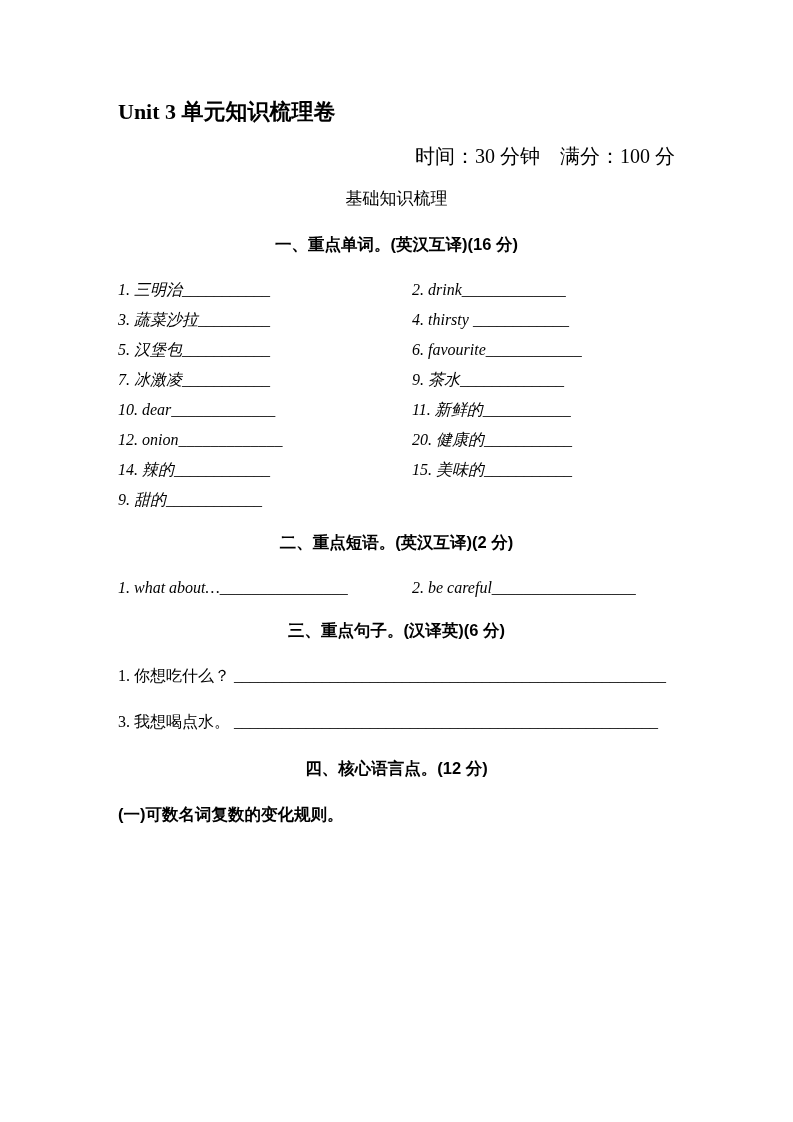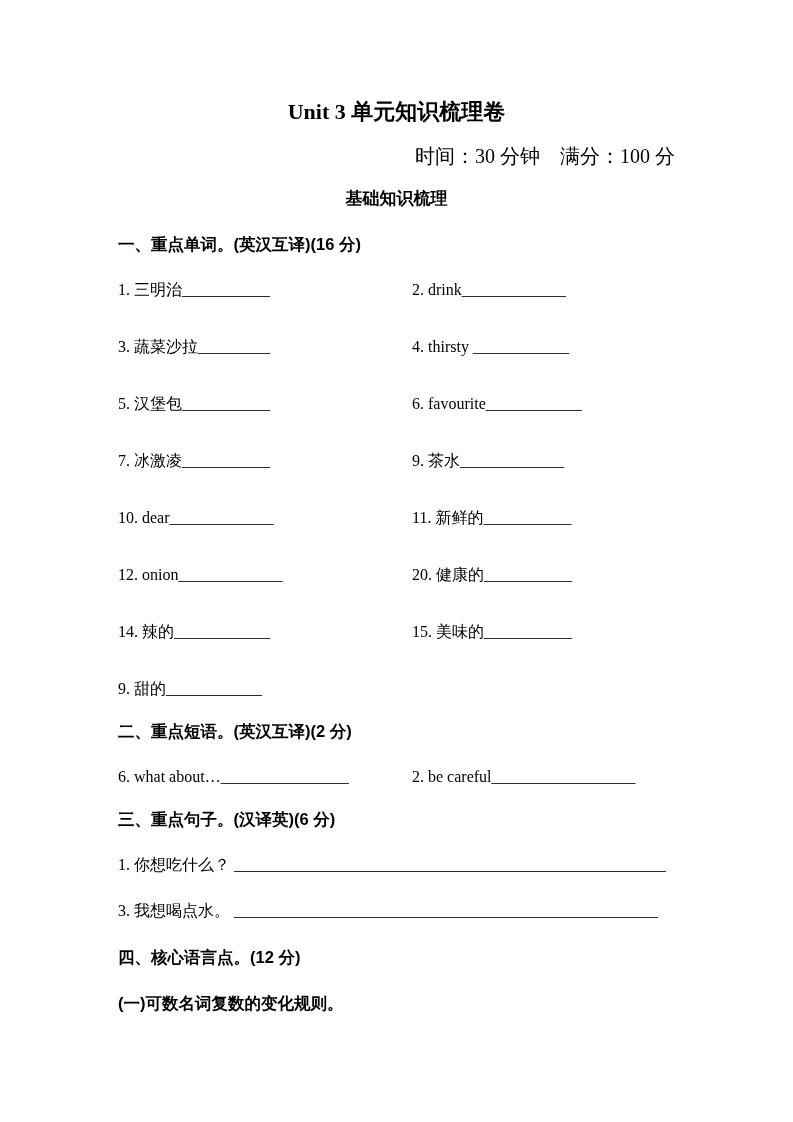--- a/index.html
+++ b/index.html
@@ -15,52 +15,54 @@
     background: #ffffff;
     box-sizing: border-box;
     padding: 98px 118px 0 118px;
     color: #000000;
     font-family: "Liberation Serif", "DejaVu Serif", serif;
     font-size: 16px;
     overflow: hidden;
   }
   .title {
     margin: 0 0 20px 0;
-    text-align: center;
+    text-align: left;
     font-size: 22px;
     font-weight: bold;
     line-height: 28px;
     font-family: "Liberation Serif", "DejaVu Serif", serif;
   }
   .meta {
     margin: 0 0 22px 0;
     text-align: right;
     font-size: 20px;
     line-height: 20px;
   }
   .subtitle {
     margin: 0 0 24px 0;
     text-align: center;
     font-size: 17px;
-    font-weight: bold;
+    font-weight: normal;
     line-height: 22px;
     font-family: "Liberation Sans", "DejaVu Sans", sans-serif;
   }
   .sec-heading {
     margin: 0 0 25px 0;
     font-size: 16.5px;
     font-weight: 600;
     line-height: 21px;
     font-family: "Liberation Sans", "DejaVu Sans", sans-serif;
+    text-align: center;
   }
   .word-grid {
     display: grid;
     grid-template-columns: 294px 1fr;
-    row-gap: 38px;
+    row-gap: 11px;
     margin: 0 0 23px 0;
+    font-style: italic;
   }
   .cell {
     line-height: 19px;
     white-space: nowrap;
   }
   .sentence {
     margin: 0 0 27px 0;
     line-height: 19px;
     white-space: nowrap;
     overflow: hidden;
@@ -103,21 +105,21 @@
     <div class="cell"><span>12. onion</span><span class="blank">_____________</span></div>
     <div class="cell"><span>20. 健康的</span><span class="blank">___________</span></div>
     <div class="cell"><span>14. 辣的</span><span class="blank">____________</span></div>
     <div class="cell"><span>15. 美味的</span><span class="blank">___________</span></div>
     <div class="cell"><span>9. 甜的</span><span class="blank">____________</span></div>
   </div>
 
   <div class="sec-heading">二、重点短语。(英汉互译)(2 分)</div>
 
   <div class="word-grid">
-    <div class="cell"><span>6. what about…</span><span class="blank">________________</span></div>
+    <div class="cell"><span>1. what about…</span><span class="blank">________________</span></div>
     <div class="cell"><span>2. be careful</span><span class="blank">__________________</span></div>
   </div>
 
   <div class="sec-heading">三、重点句子。(汉译英)(6 分)</div>
 
   <div class="sentence"><span>1. 你想吃什么？ </span><span class="blank">______________________________________________________</span></div>
   <div class="sentence"><span>3. 我想喝点水。 </span><span class="blank">_____________________________________________________</span></div>
 
   <div class="sec-heading">四、核心语言点。(12 分)</div>
 

